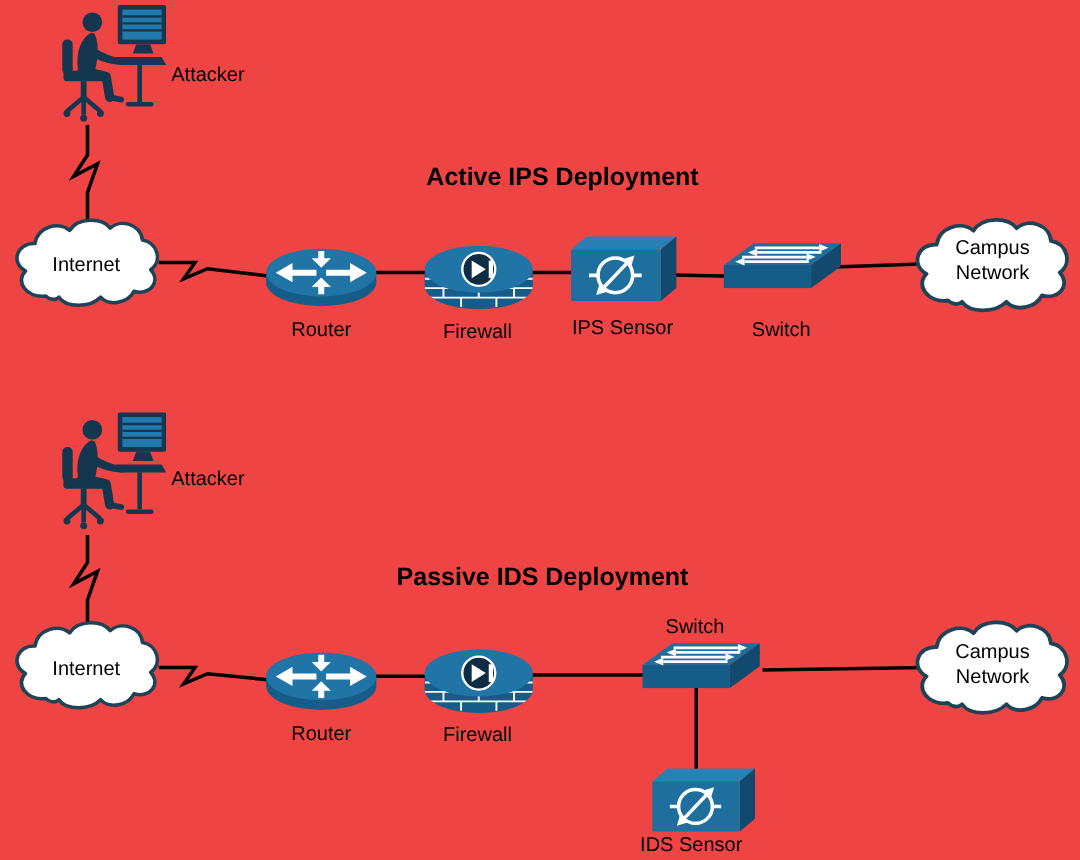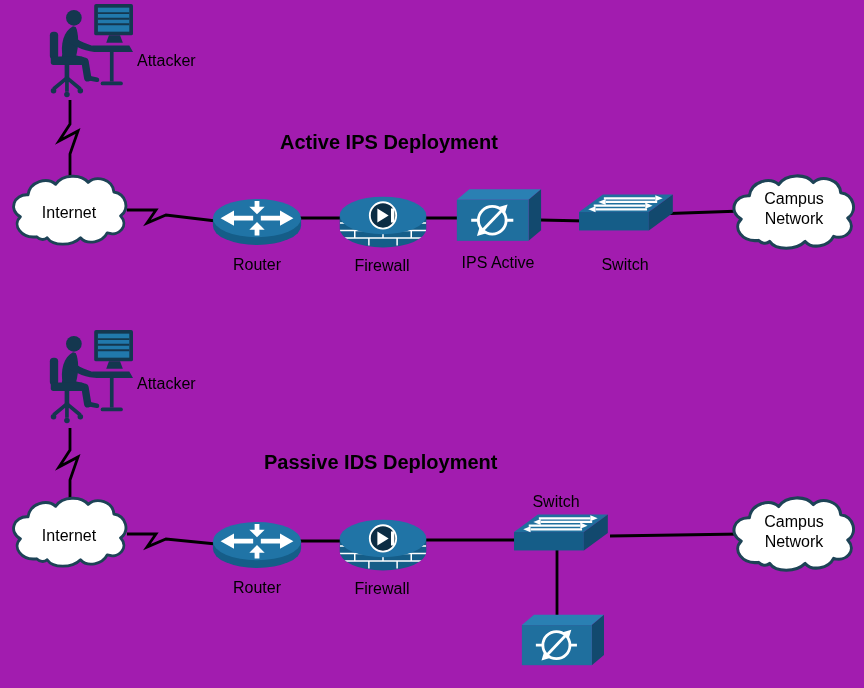--- a/index.html
+++ b/index.html
@@ -1,29 +1,29 @@
 <!DOCTYPE html>
 <html><head>
 <meta charset="utf-8">
 <style>
   html,body{margin:0;padding:0;background:#ffffff;}
   .canvas{
-    position:relative;width:864px;height:688px;background:#a21caf;
+    position:relative;width:864px;height:688px;background:#ef4444;
     font-family:"Liberation Sans","DejaVu Sans",sans-serif;overflow:hidden;
   }
   svg.icon{position:absolute;overflow:visible;}
   svg.links{position:absolute;left:0;top:0;}
   .lbl{
     position:absolute;color:#000000;font-size:16px;line-height:1.25;
     text-align:center;white-space:nowrap;
   }
   .lbl-left{text-align:left;}
   .title{
     position:absolute;color:#000000;font-size:20px;font-weight:bold;
-    text-align:left;white-space:nowrap;
+    text-align:center;white-space:nowrap;
   }
   
   .f-navy{fill:#14374F}
   .f-disc{fill:#2074A6}
   .f-blue{fill:#1F6F9E}
   .f-bluel{fill:#2A80B3}
   .f-bluem{fill:#155D88}
   .f-blued{fill:#12496E}
   .f-screen{fill:#2179AC}
   .f-dark{fill:#0C2D44}
@@ -157,21 +157,21 @@
   <div class="lbl" style="left:197px;top:255px;width:120px">Router</div>
 
   <svg class="icon" style="left:337px;top:191px;width:92px;height:64px">
       <use href="#sym-firewall"></use>
     </svg>
   <div class="lbl" style="left:322px;top:256px;width:120px">Firewall</div>
 
   <svg class="icon" style="left:453px;top:186px;width:90px;height:58px">
       <use href="#sym-sensor"></use>
     </svg>
-  <div class="lbl" style="left:438px;top:253px;width:120px">IPS Active</div>
+  <div class="lbl" style="left:438px;top:253px;width:120px">IPS Sensor</div>
 
   <svg class="icon" style="left:577px;top:190px;width:96px;height:57px">
       <use href="#sym-switch"></use>
     </svg>
   <div class="lbl" style="left:565px;top:255px;width:120px">Switch</div>
 
   <svg class="icon" style="left:728px;top:168px;width:132px;height:92px">
       <use href="#sym-cloud"></use>
     </svg>
   <div class="lbl" style="left:734px;top:189px;width:120px">
@@ -210,14 +210,15 @@
       <use href="#sym-cloud"></use>
     </svg>
   <div class="lbl" style="left:734px;top:512px;width:120px">
     <div>Campus</div>
     <div>Network</div>
   </div>
 
   <svg class="icon" style="left:517px;top:612px;width:90px;height:56px">
       <use href="#sym-sensor"></use>
     </svg>
+  <div class="lbl" style="left:493px;top:667px;width:120px">IDS Sensor</div>
 
 </div>
 
 </body></html>

